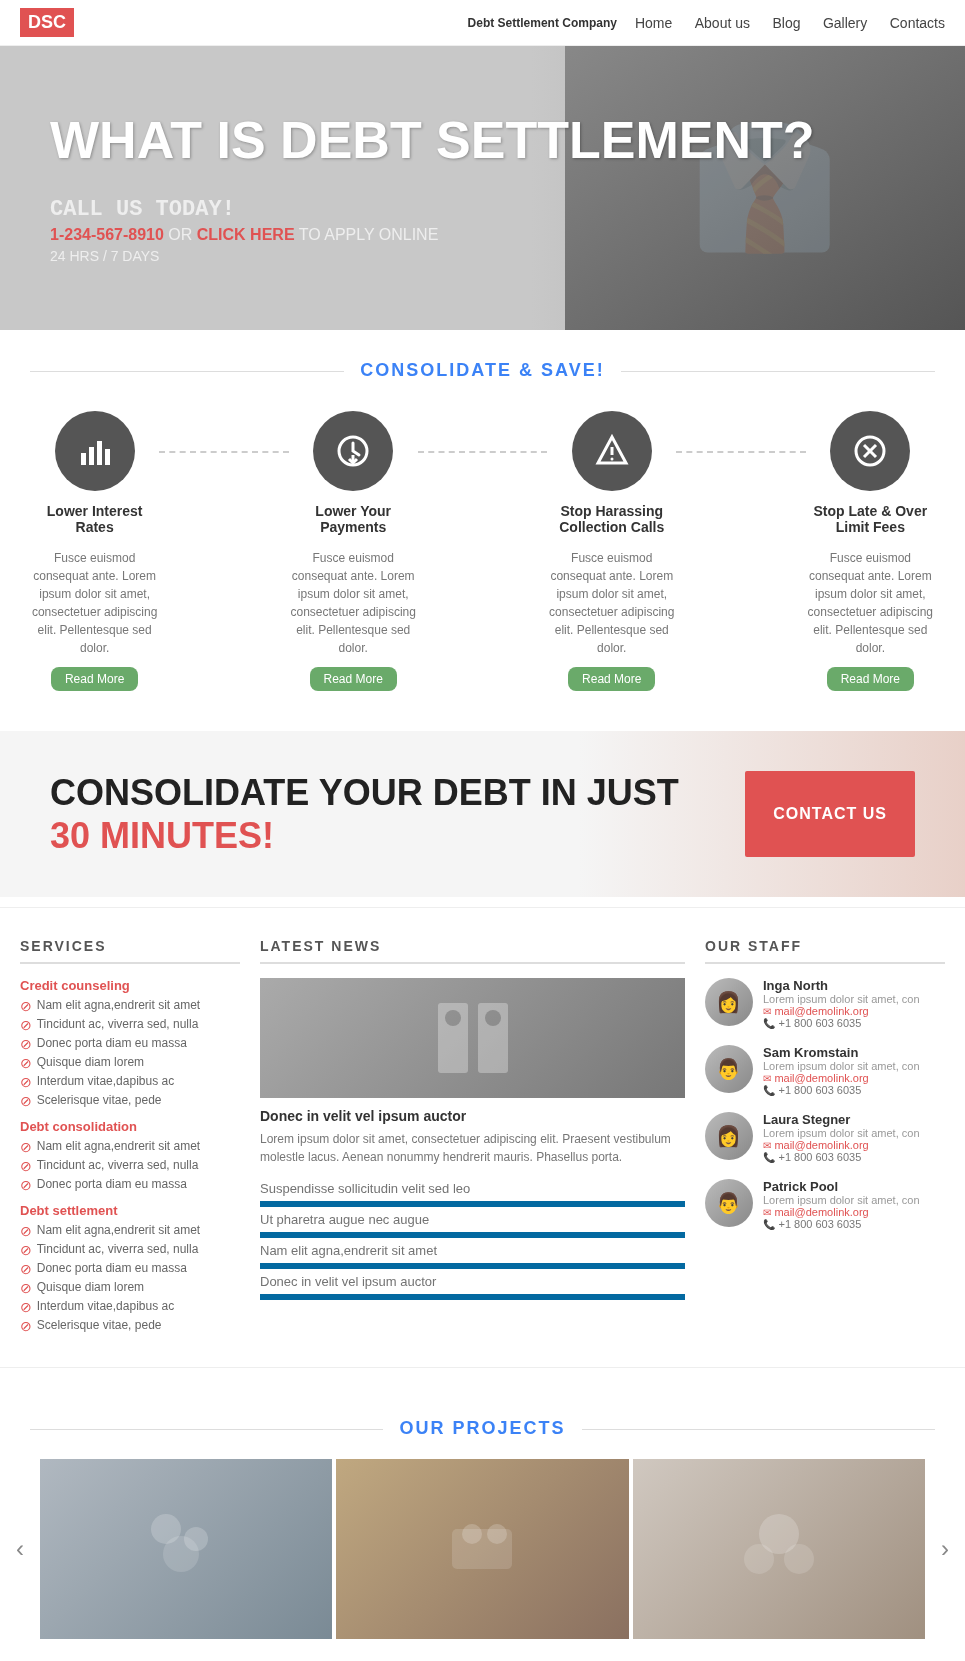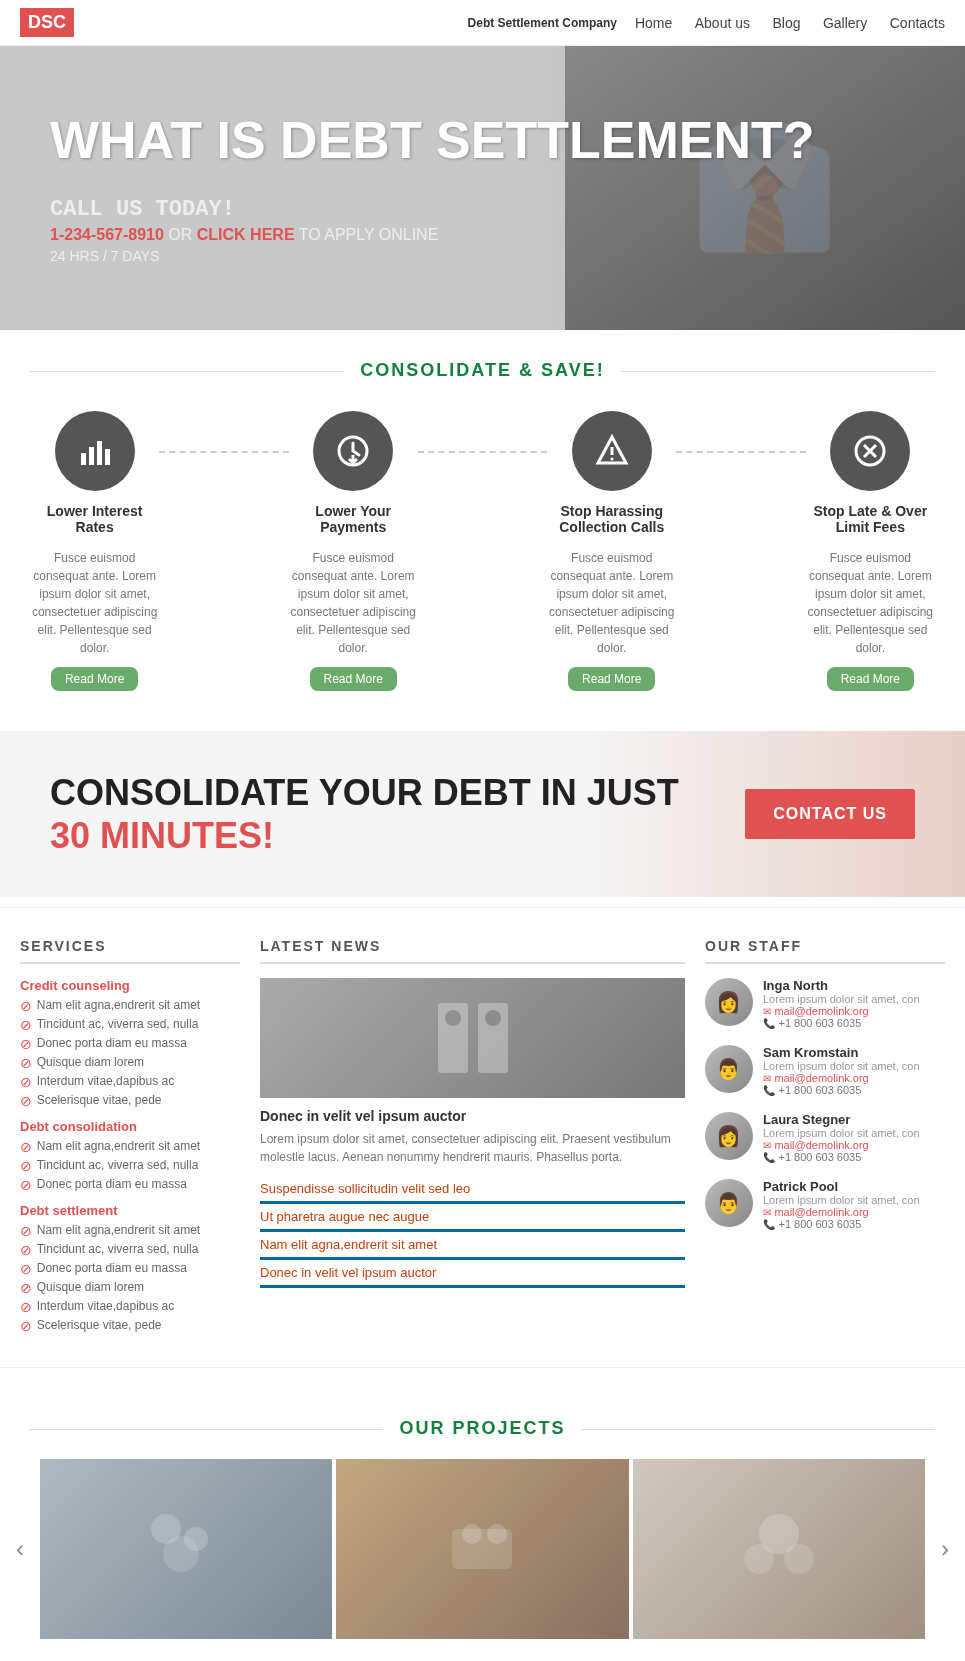--- a/index.html
+++ b/index.html
@@ -15,52 +15,52 @@
     .hero { background: linear-gradient(to right, #c8c8c8 55%, #a0a0a0 100%); position: relative; height: 284px; overflow: hidden; display: flex; align-items: center; }
     .hero-content { padding: 40px 50px; z-index: 2; }
     .hero h1 { font-size: 52px; font-weight: 900; color: #fff; text-shadow: 1px 1px 3px rgba(0,0,0,0.3); line-height: 1.1; }
     .hero-sub { margin-top: 28px; color: #eee; font-size: 22px; font-weight: bold; font-family: Liberation Mono, monospace; }
     .hero-phone { color: #e05252; font-weight: bold; font-size: 16px; }
     .hero-click { color: #e05252; font-weight: bold; cursor: pointer; }
     .hero-hours { color: #eee; font-size: 14px; margin-top: 4px; }
     .hero-person { position: absolute; right: 0; top: 0; height: 100%; width: 400px; background: linear-gradient(to bottom right, #888, #555); display: flex; align-items: center; justify-content: center; }
 
     
-    .section-title { text-align: center; font-size: 18px; letter-spacing: 2px; color: #15803d; margin: 30px 0 20px; font-weight: bold; position: relative; }
+    .section-title { text-align: center; font-size: 18px; letter-spacing: 2px; color: #3b82f6; margin: 30px 0 20px; font-weight: bold; position: relative; }
     .section-title::before { content: ''; display: block; height: 1px; background: #ddd; position: absolute; top: 50%; left: 30px; right: 30px; z-index: 0; }
     .section-title span { background: #fff; padding: 0 16px; position: relative; z-index: 1; }
     .feature-item { flex: 1; text-align: center; max-width: 220px; }
     .feature-icon { width: 80px; height: 80px; background: #555; border-radius: 50%; display: flex; align-items: center; justify-content: center; margin: 0 auto 12px; font-size: 32px; color: #fff; }
     .feature-title { font-size: 14px; font-weight: bold; color: #333; margin-bottom: 14px; }
     .feature-text { font-size: 12px; color: #777; line-height: 1.5; margin-bottom: 10px; }
     .read-more-btn { background: #6aaa6a; color: #fff; border: none; padding: 5px 14px; font-size: 12px; cursor: pointer; border-radius: 8px; }
 
     
-    .cta-banner { background: linear-gradient(to right, #f5f5f5 60%, #e8d0c8 100%); padding: 40px 50px; display: flex; align-items: center; justify-content: space-between; margin: 10px 0; }
+    .cta-banner { background: linear-gradient(to right, #f5f5f5 60%, #e8d0c8 100%); padding: 40px 50px; display: flex; justify-content: space-between; margin: 10px 0; }
     .cta-text h2 { font-size: 36px; font-weight: 900; color: #222; line-height: 1.2; }
     .contact-btn { background: #e05252; color: #fff; border: none; padding: 16px 28px; font-size: 16px; font-weight: bold; cursor: pointer; letter-spacing: 1px; border-radius: 2px; }
 
     
     .three-col { display: flex; padding: 30px 20px; gap: 20px; border-top: 1px solid #eee; }
     .col-services { flex: 0 0 220px; }
     .col-news { flex: 1; }
     .col-staff { flex: 0 0 240px; }
 
     .col-header { font-size: 14px; font-weight: bold; letter-spacing: 2px; color: #555; border-bottom: 2px solid #ddd; padding-bottom: 8px; margin-bottom: 14px; }
 
     
     .service-category { color: #e05252; font-size: 13px; font-weight: bold; margin: 10px 0 5px; cursor: pointer; }
     .service-item { display: flex; align-items: flex-start; gap: 5px; font-size: 12px; color: #666; margin: 3px 0; }
     .service-bullet { color: #e05252; font-size: 14px; flex-shrink: 0; }
 
     
     .news-image { width: 100%; height: 120px; background: linear-gradient(135deg, #aaa 0%, #777 100%); margin-bottom: 10px; display: flex; align-items: center; justify-content: center; color: rgba(255,255,255,0.5); font-size: 40px; }
     .news-title { font-size: 14px; font-weight: bold; color: #333; margin-bottom: 6px; cursor: pointer; }
     .news-text { font-size: 12px; color: #777; line-height: 1.5; margin-bottom: 10px; }
-    .news-link { font-size: 13px; color: #c2410c; cursor: pointer; padding: 5px 0; border-bottom: 3px solid #0369a1; display: block; }
+    .news-link { font-size: 13px; color: #737373; cursor: pointer; padding: 5px 0; border-bottom: 6px solid #0369a1; display: block; }
 
     
     .staff-item { display: flex; gap: 10px; margin-bottom: 16px; }
     .staff-avatar { width: 48px; height: 48px; border-radius: 50%; background: linear-gradient(135deg, #bbb, #888); flex-shrink: 0; display: flex; align-items: center; justify-content: center; font-size: 20px; color: #fff; }
     .staff-name { font-size: 13px; font-weight: bold; color: #333; }
     .staff-desc { font-size: 11px; color: #999; }
     .staff-email { font-size: 11px; color: #e05252; cursor: pointer; }
     .staff-phone { font-size: 11px; color: #777; }
     .staff-icon { font-size: 10px; margin-right: 3px; }
 

